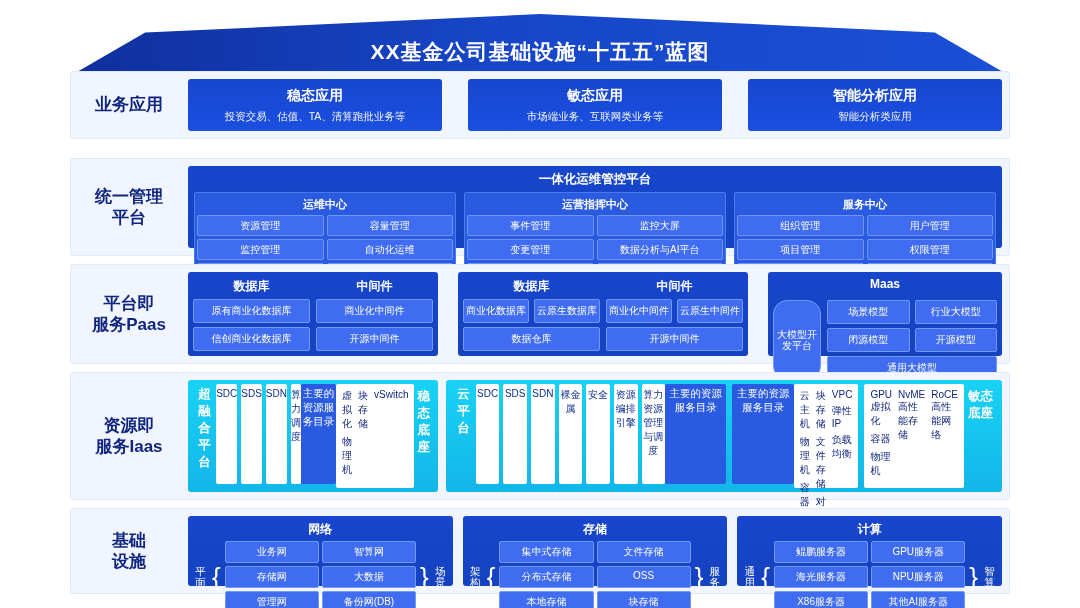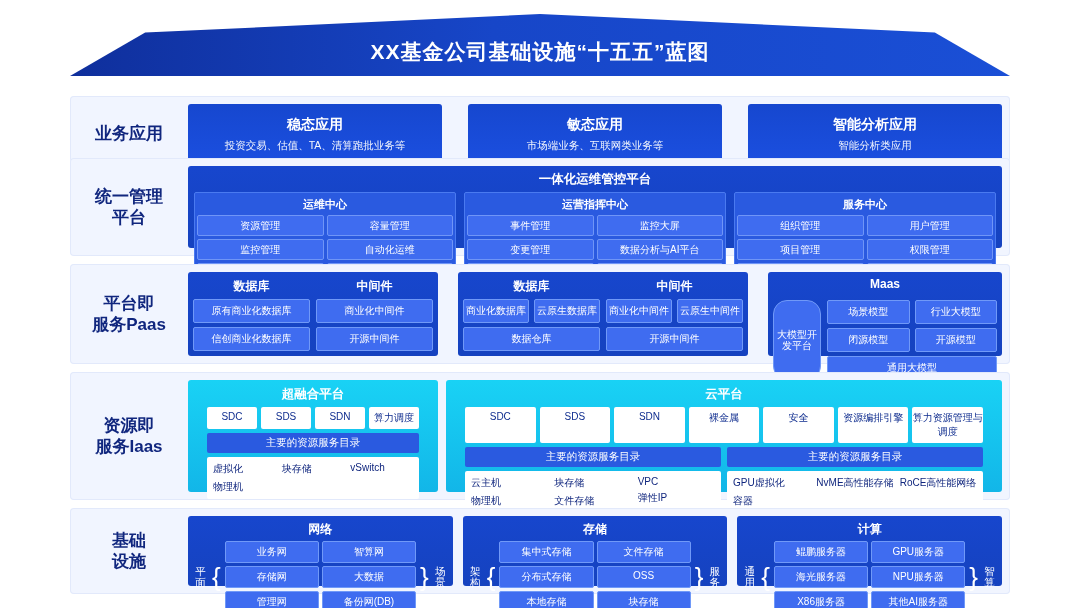--- a/index.html
+++ b/index.html
@@ -34,21 +34,21 @@
   }
   .row-label{
     position:absolute;left:0;top:0;width:118px;height:100%;
     display:flex;align-items:center;justify-content:center;
     text-align:center;font-size:17px;font-weight:bold;color:#10267e;
     line-height:1.25;
   }
   .row-body{position:absolute;left:118px;right:8px;top:8px;bottom:8px;}
 
   
-  #row1{top:96px;height:76px;}
+  #row1{top:71px;height:68px;}
   .biz-cards{display:flex;gap:26px;height:100%;}
   .biz-card{
     flex:1;background:linear-gradient(180deg,#1647cf,#1b4fe0);
     border-radius:3px;color:#fff;display:flex;flex-direction:column;
     align-items:center;justify-content:center;gap:5px;
   }
   .biz-card .t{font-size:14px;font-weight:bold;}
   .biz-card .s{font-size:10.5px;opacity:.95;}
 
   
@@ -97,22 +97,22 @@
     display:flex;align-items:center;justify-content:center;text-align:center;
     font-size:10px;line-height:1.15;color:#fff;padding:2px;
   }
   .maas-right{flex:1;display:flex;flex-direction:column;gap:4px;}
 
   
   #row4{top:372px;height:128px;}
   .iaas{display:flex;gap:8px;height:100%;}
   .iaas-box{
     background:linear-gradient(180deg,#19d2f5,#12b6e8);
-    border-radius:3px;padding:4px 19px;box-sizing:border-box;
-    display:flex;flex-direction:column;
+    border-radius:3px;padding:4px 5px;box-sizing:border-box;
+    display:flex;flex-direction:row;
   }
   .i1{flex:0 0 250px;}
   .i2{flex:1;}
   .iaas-h{text-align:center;font-size:12.5px;font-weight:bold;color:#fff;padding:2px 0 4px;}
   .chips{display:flex;gap:4px;margin-bottom:4px;}
   .chip{
     flex:1;background:#ffffff;border-radius:2px;text-align:center;
     font-size:10px;color:#0e2c8e;padding:4px 0;
   }
   .cat-bar{

